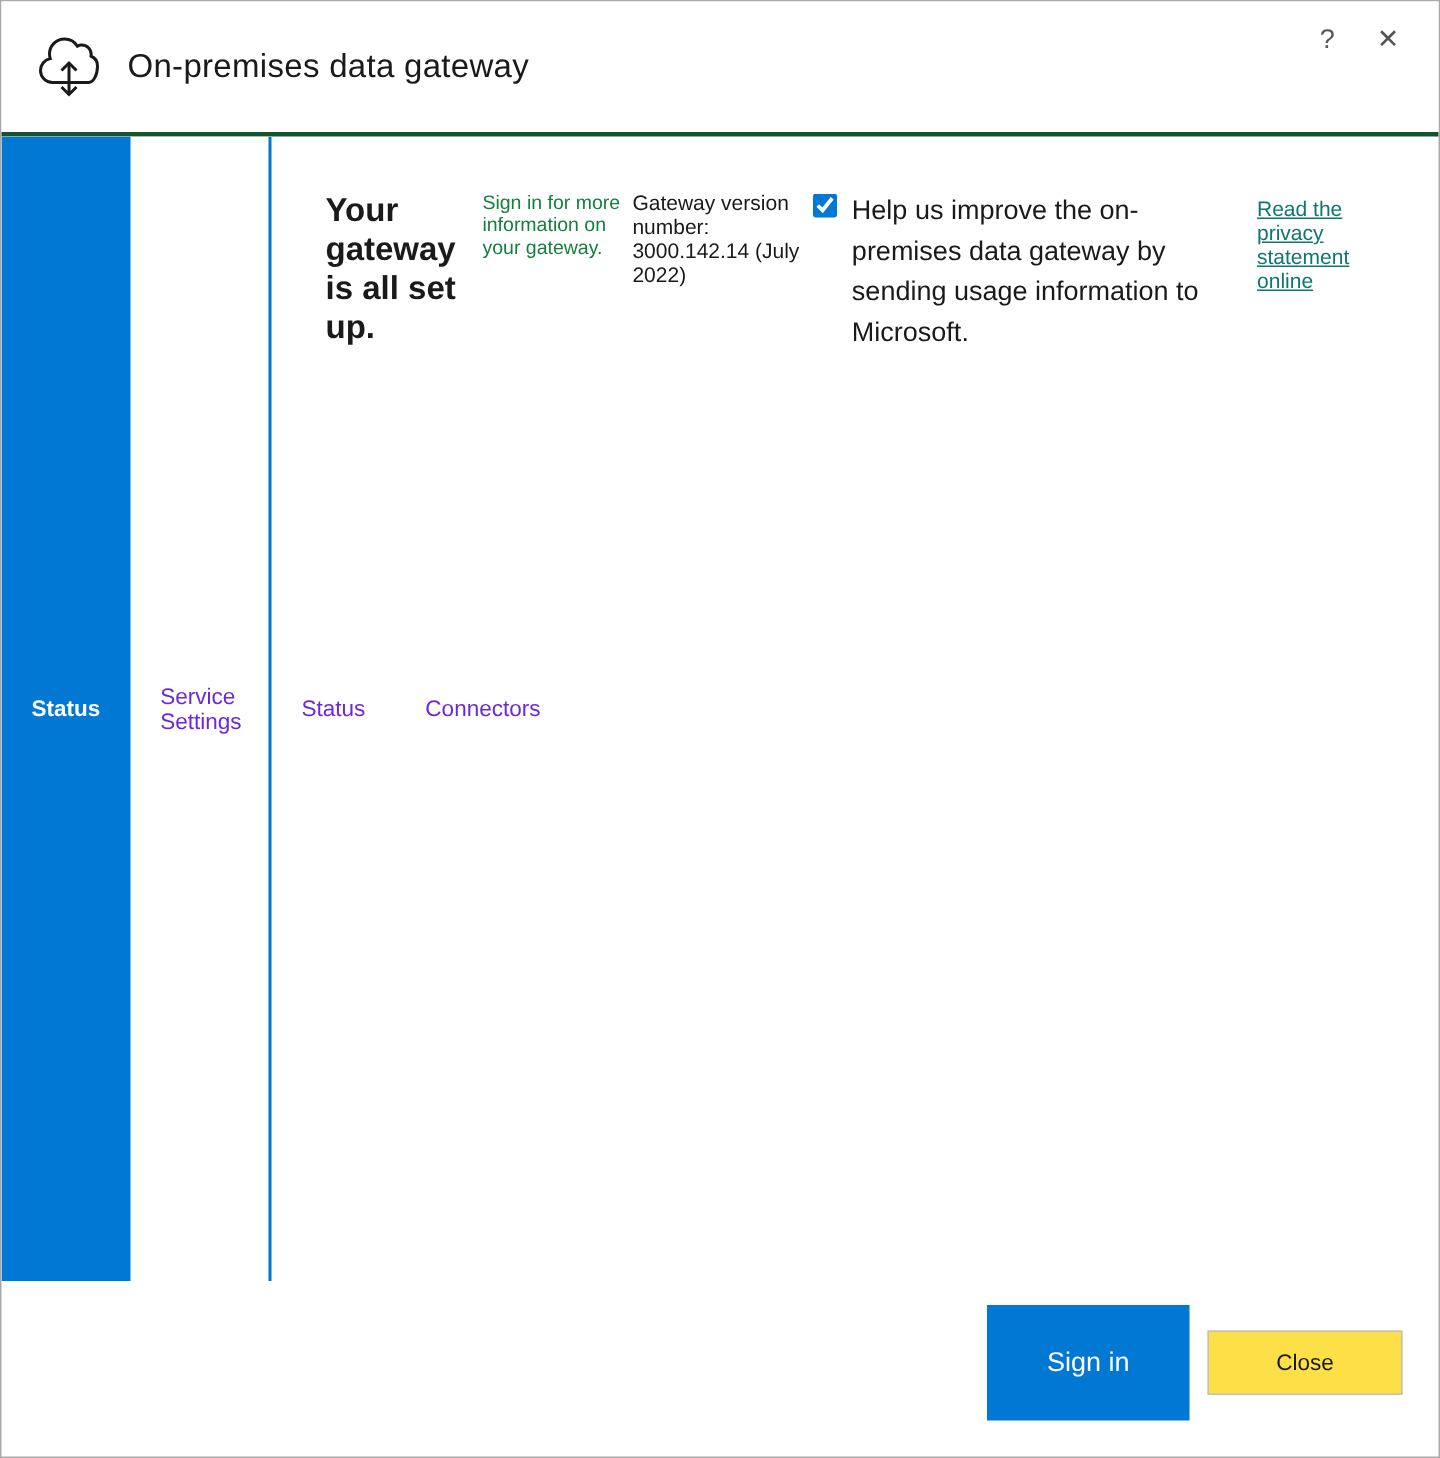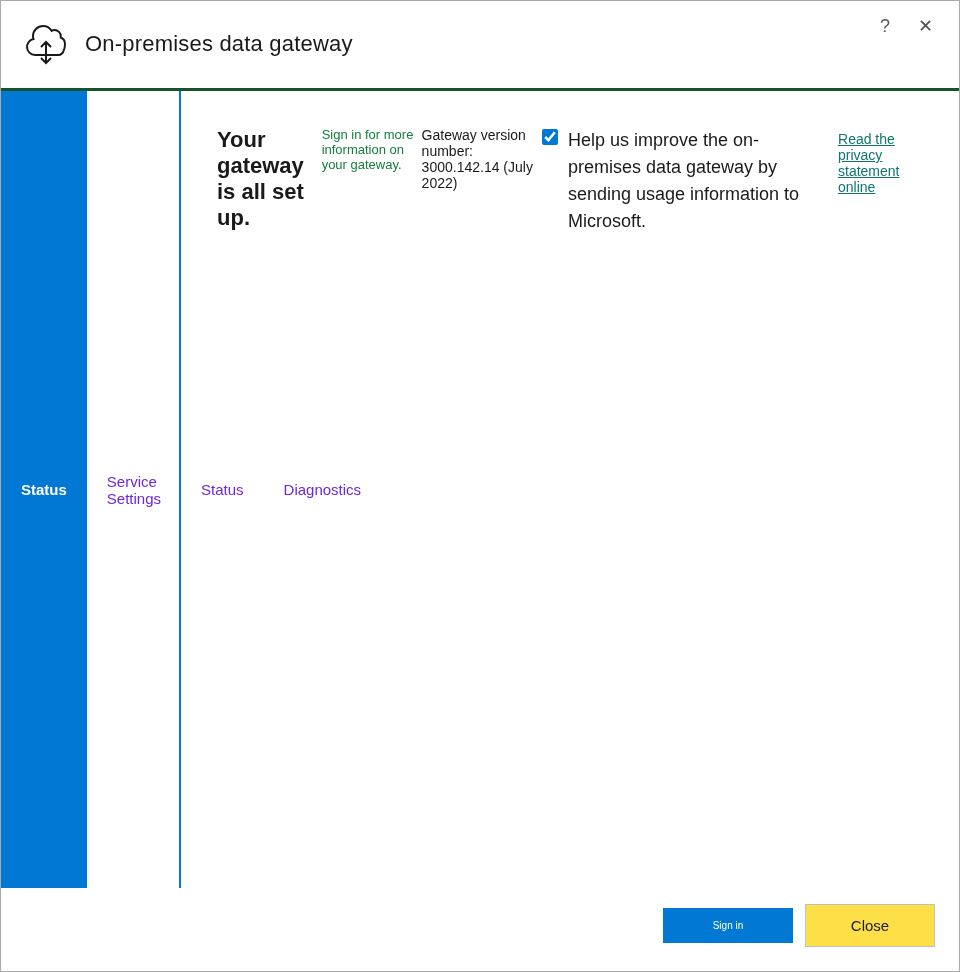--- a/index.html
+++ b/index.html
@@ -173,22 +173,22 @@
       justify-content: flex-end;
       align-items: center;
       padding: 16px 24px 24px 24px;
       gap: 12px;
     }
 
     .btn-signin {
       background: #0078d4;
       color: #ffffff;
       border: none;
-      padding: 12px 40px;
-      font-size: 10px;
+      padding: 28px 40px;
+      font-size: 18px;
       font-family: 'Segoe UI', Arial, sans-serif;
       cursor: pointer;
       min-width: 130px;
     }
 
     .btn-close {
       background: #fde047;
       color: #1a1a1a;
       border: 1px solid #c0c0c0;
       padding: 12px 40px;
@@ -224,21 +224,21 @@
       <button class="title-btn">✕</button>
     </div>
   </div>
 
   <div class="content-area">
 
     <nav class="sidebar">
       <button class="nav-item active">Status</button>
       <button class="nav-item">Service Settings</button>
       <button class="nav-item">Status</button>
-      <button class="nav-item">Diagnostics</button>
+      <button class="nav-item">Connectors</button>
     </nav>
 
     <div class="main-content">
 
       <div class="gateway-title">Your gateway is all set up.</div>
       <div class="gateway-subtitle">Sign in for more information on your gateway.</div>
       <div class="gateway-version">Gateway version number: 3000.142.14 (July 2022)</div>
 
       <div class="checkbox-container">
         <input type="checkbox" class="checkbox-input" checked="" style="">

